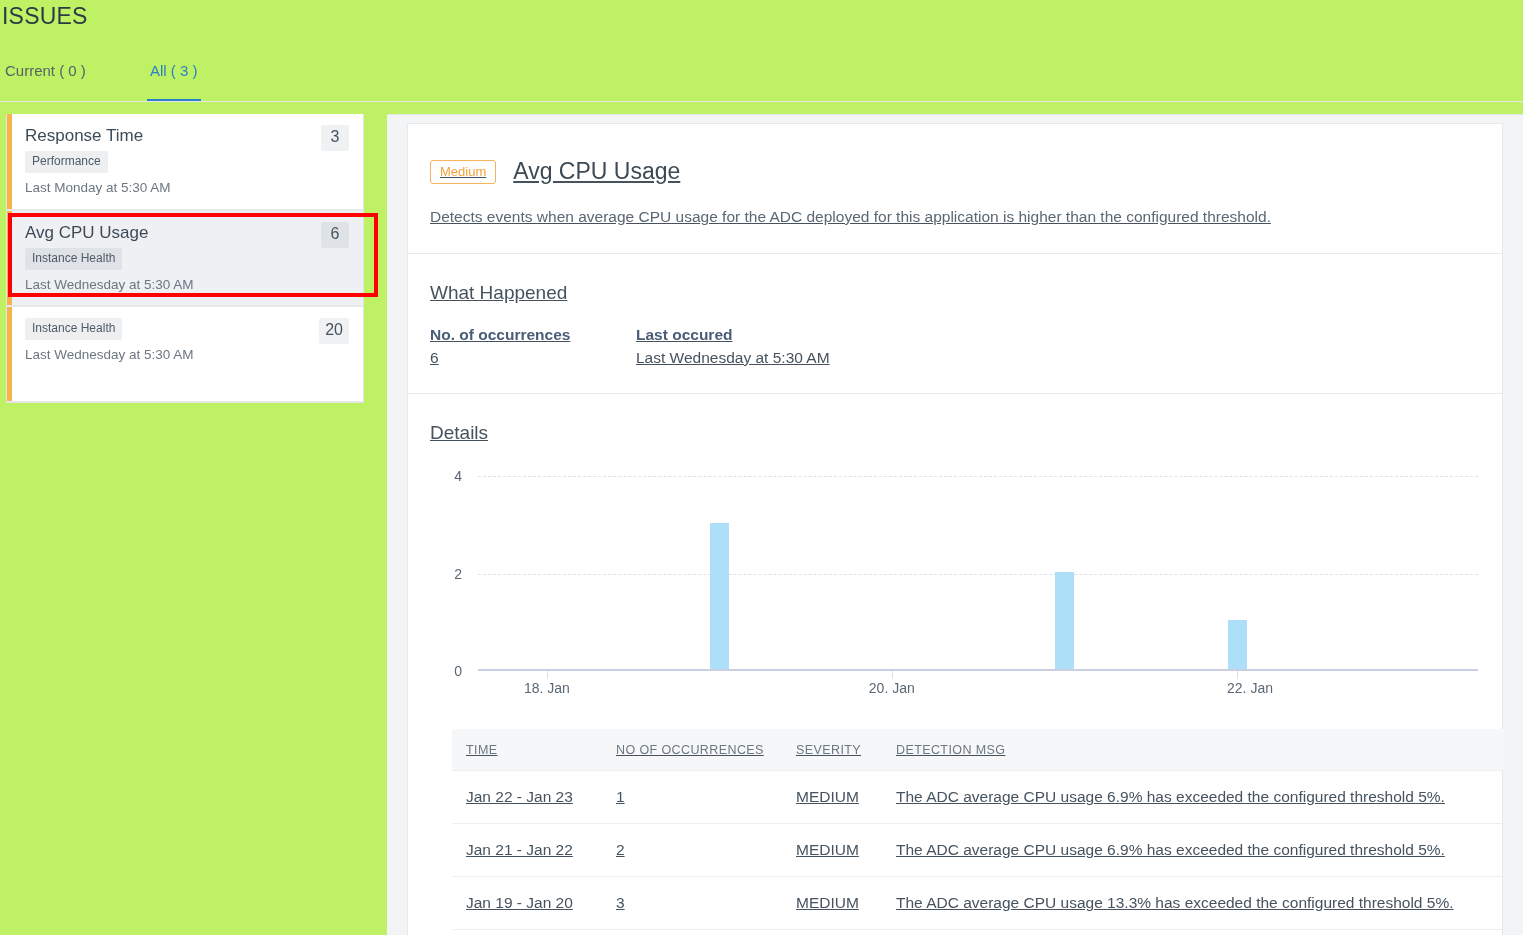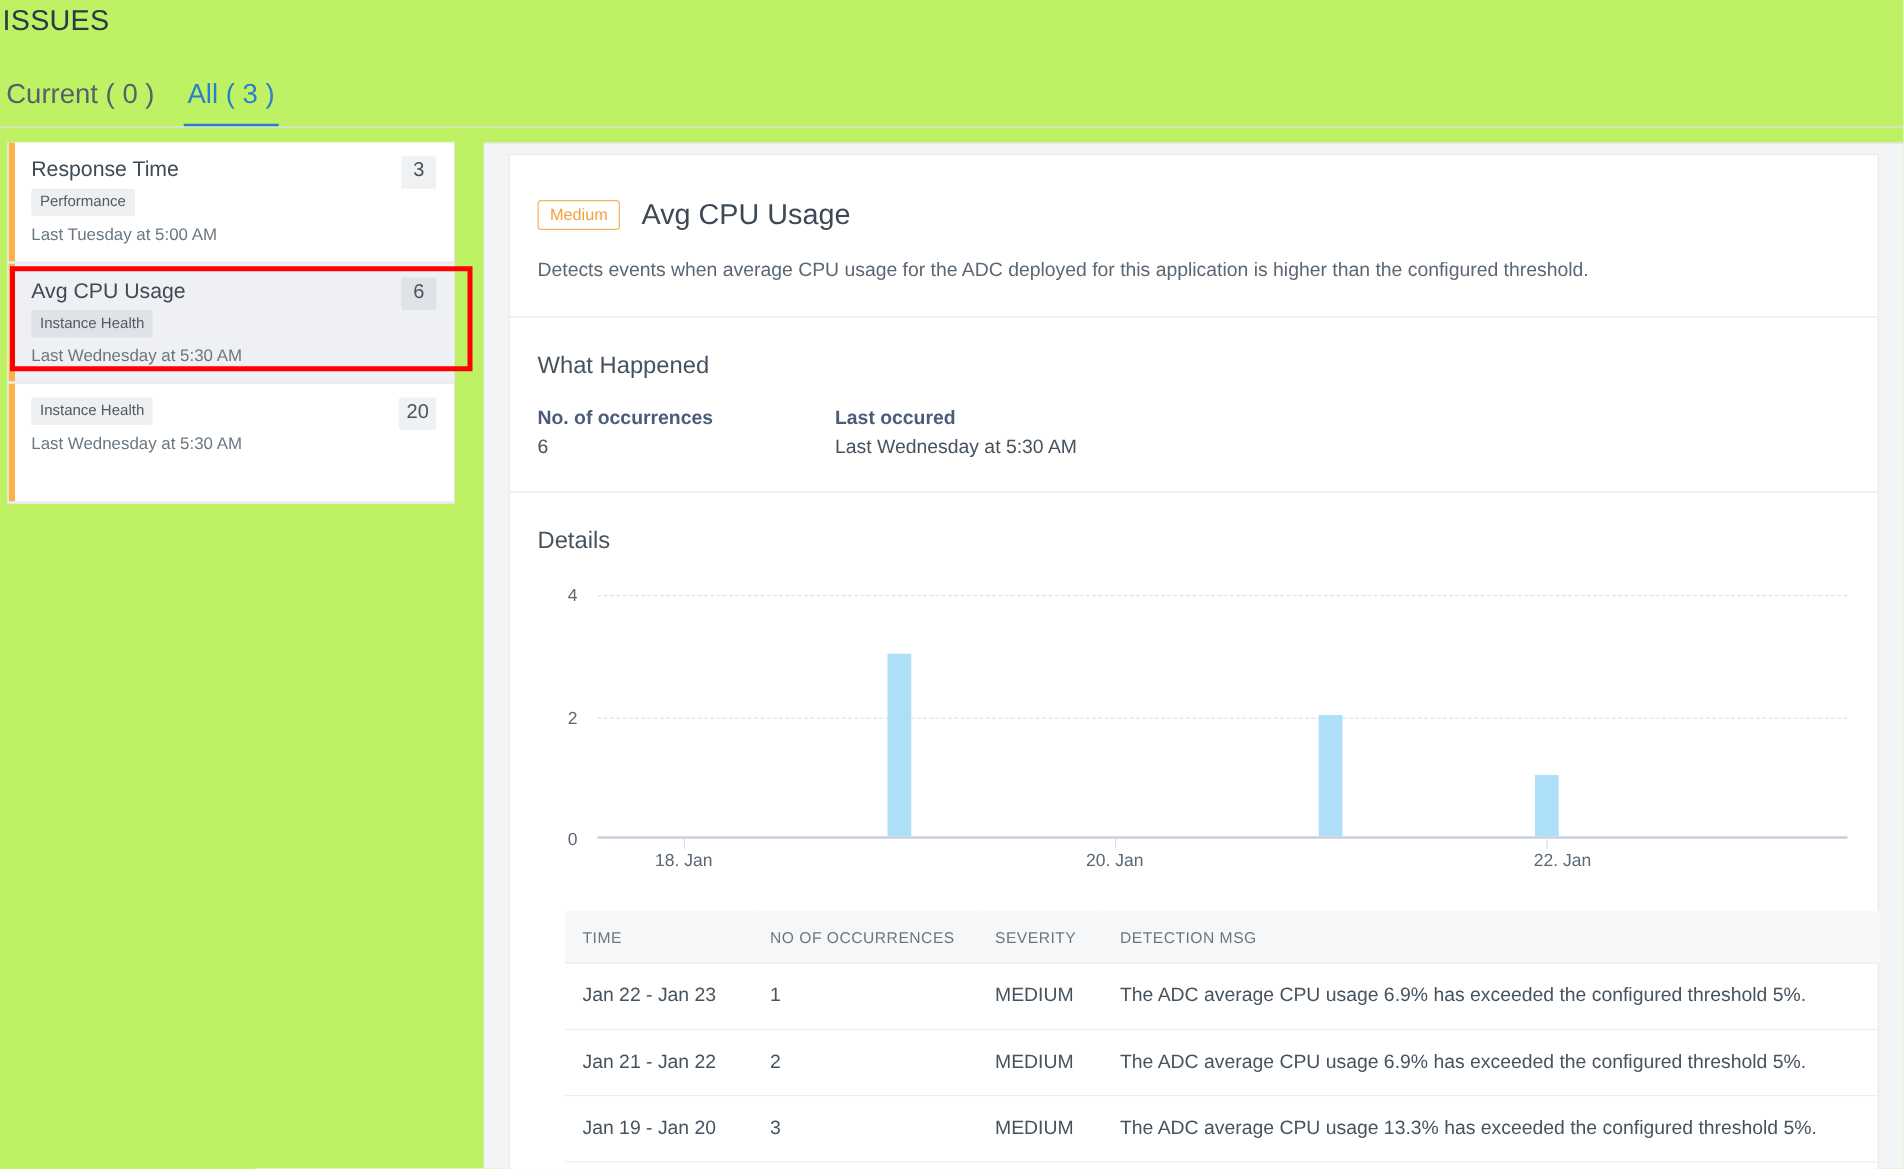--- a/index.html
+++ b/index.html
@@ -37,21 +37,21 @@
     left: 0;
     top: 62px;
     width: 1523px;
     height: 40px;
     border-bottom: 1px solid #e2e4e6;
   }
   .tab {
     position: absolute;
     top: 0;
     height: 39px;
-    font-size: 22px;
+    font-size: 15px;
     padding: 0 3px 8px 3px;
     color: #56616b;
     cursor: pointer;
     white-space: nowrap;
   }
   .tab.current { left: 2px; }
   .tab.all {
     left: 147px;
     color: #2a7fc9;
     border-bottom: 2px solid #2a7fc9;
@@ -137,20 +137,21 @@
   
   .detail-pane {
     position: absolute;
     left: 387px;
     top: 114px;
     width: 1136px;
     height: 821px;
     background: #f2f4f6;
     border-top: 1px solid #e2e4e6;
     padding: 8px 20px 12px 20px;
+    text-decoration: underline;
   }
   .detail-card {
     background: #ffffff;
     border: 1px solid #e6e8ea;
     width: 1096px;
     min-height: 900px;
   }
 
   .detail-header {
     padding: 34px 0 26px 22px;
@@ -182,21 +183,21 @@
   .section {
     padding: 28px 0 26px 22px;
     border-bottom: 1px solid #e6e8ea;
   }
   .section-title {
     font-size: 19px;
     color: #46535e;
     font-weight: 400;
     margin: 0 0 22px 0;
   }
-  .kv-row { display: flex; gap: 32px; }
+  .kv-row { display: flex; }
   .kv { margin-right: 26px; }
   .kv-label {
     font-size: 15.5px;
     color: #4a5c77;
     font-weight: bold;
     margin-bottom: 5px;
   }
   .kv-value {
     font-size: 15.5px;
     color: #46535e;
@@ -311,21 +312,21 @@
   <div class="tabbar">
     <div class="tab current">Current ( 0 )</div>
     <div class="tab all">All ( 3 )</div>
   </div>
 
   <div class="issue-list">
 
     <div class="issue-card">
       <div class="issue-name">Response Time</div>
       <div class="issue-tag">Performance</div>
-      <div class="issue-time">Last Tuesday at 5:00 AM</div>
+      <div class="issue-time">Last Monday at 5:30 AM</div>
       <div class="issue-count">3</div>
     </div>
 
     <div class="issue-card selected">
       <div class="issue-name">Avg CPU Usage</div>
       <div class="issue-tag">Instance Health</div>
       <div class="issue-time">Last Wednesday at 5:30 AM</div>
       <div class="issue-count">6</div>
     </div>
 

